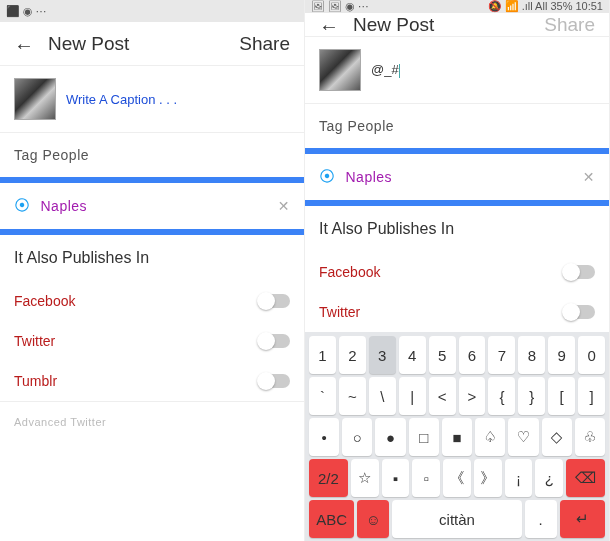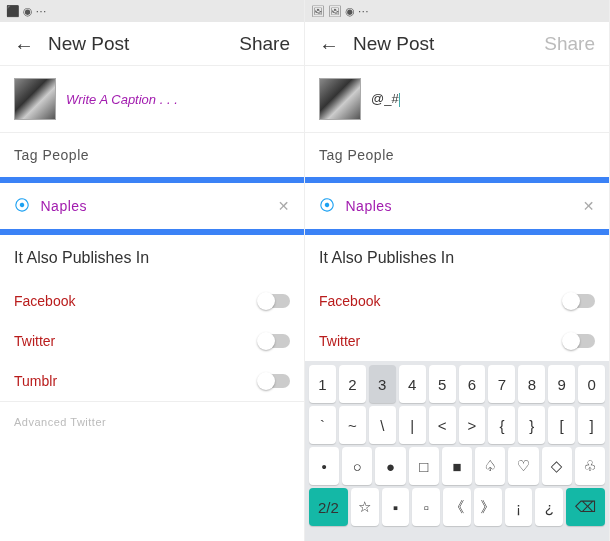--- a/index.html
+++ b/index.html
@@ -7,39 +7,39 @@
 .screen{width:305px;height:541px;display:flex;flex-direction:column;border-right:1px solid #eee}
 .status-bar{height:22px;background:#e8e8e8;display:flex;justify-content:space-between;align-items:center;padding:0 6px;font-size:11px;color:#555}
 .status-right{display:flex;gap:3px;align-items:center}
 .header{height:44px;display:flex;align-items:center;padding:0 14px;border-bottom:1px solid #eee}
 .back{font-size:20px;color:#333;margin-right:14px}
 .title{font-size:19px;color:#333;font-weight:400;flex:1}
 .share{font-size:19px;color:#333}
 .share.dim{color:#bbb}
 .caption-row{display:flex;padding:12px 14px;align-items:center;gap:10px;border-bottom:1px solid #eee}
 .thumb{width:42px;height:42px;background:linear-gradient(135deg,#888,#333 40%,#ccc 60%,#555);border:1px solid #aaa}
-.caption{color:#a21caf;font-size:13px;font-style:italic}
+.caption{color:#1d4ed8;font-size:13px;}
 .caption.typed{color:#333;font-style:normal}
 .cursor{display:inline-block;width:1px;height:14px;background:#4aa;vertical-align:middle}
 .row{padding:14px;font-size:14px;color:#555;border-bottom:6px solid #3b82f6;display:flex;align-items:center;letter-spacing:0.5px}
 .loc{display:flex;align-items:center;gap:10px}
 .pin{color:#1da1f2;font-size:16px}
 .loc-name{flex:1;color:#a21caf}
 .close{color:#aaa;font-size:14px}
 .section{padding:14px;font-size:16px;color:#333}
 .share-row{padding:12px 14px;display:flex;align-items:center;justify-content:space-between;font-size:14px;color:#b91c1c}
 .toggle{width:32px;height:14px;background:#ccc;border-radius:7px;position:relative}
 .toggle::after{content:"";position:absolute;width:18px;height:18px;background:#fff;border-radius:50%;top:-2px;left:-1px;box-shadow:0 1px 2px rgba(0,0,0,0.3)}
 .adv{padding:14px;font-size:11px;color:#bbb;border-top:1px solid #eee;letter-spacing:0.5px}
 .keyboard{background:#e5e7ea;flex:1;display:flex;flex-direction:column;padding:4px;gap:3px}
 .krow{display:flex;gap:3px;height:38px}
 .key{flex:1;background:#fff;border-radius:4px;display:flex;align-items:center;justify-content:center;font-size:15px;color:#333;box-shadow:0 1px 1px rgba(0,0,0,0.15)}
 .key.wide{flex:1.4}
 .key.space{flex:4}
-.key.gray{background:#14b8a6}
+.key.gray{background:#ef4444}
 .key.hl{background:#d0d3d7}
 </style>
 </head>
 <body>
 
 <div class="screen">
   <div class="status-bar">
     <span>⬛ ◉ ⋯</span>
   </div>
   <div class="header">
@@ -69,20 +69,21 @@
   <div class="share-row">
     <span>Tumblr</span>
     <div class="toggle"></div>
   </div>
   <div class="adv">Advanced Twitter</div>
 </div>
 
 <div class="screen">
   <div class="status-bar">
     <span>🖼 🖼 ◉ ⋯</span>
+    <span class="status-right">🔕 📶 .ıll All 35% 10:51</span>
   </div>
   <div class="header">
     <span class="back">←</span>
     <span class="title">New Post</span>
     <span class="share dim">Share</span>
   </div>
   <div class="caption-row">
     <div class="thumb"></div>
     <span class="caption typed"><span>@_#</span><span class="cursor"></span></span>
   </div>
@@ -141,14 +142,21 @@
         <div class="key gray wide">2/2</div>
         <div class="key">☆</div>
         <div class="key">▪</div>
         <div class="key">▫</div>
         <div class="key">《</div>
         <div class="key">》</div>
         <div class="key">¡</div>
         <div class="key">¿</div>
         <div class="key gray wide">⌫</div>
       </div>
+    <div class="krow" id="kr5">
+        <div class="key gray wide">ABC</div>
+        <div class="key gray">☺</div>
+        <div class="key space">cittàn</div>
+        <div class="key">.</div>
+        <div class="key gray wide">↵</div>
+      </div>
   </div>
 </div>
 
 </body></html>

